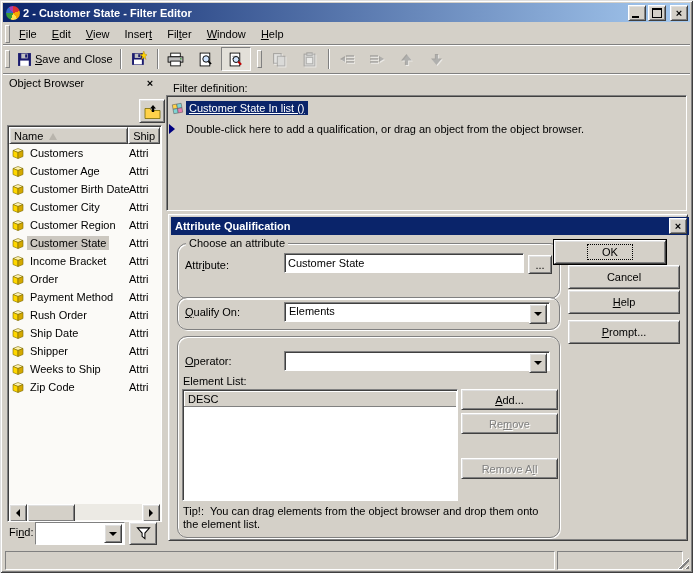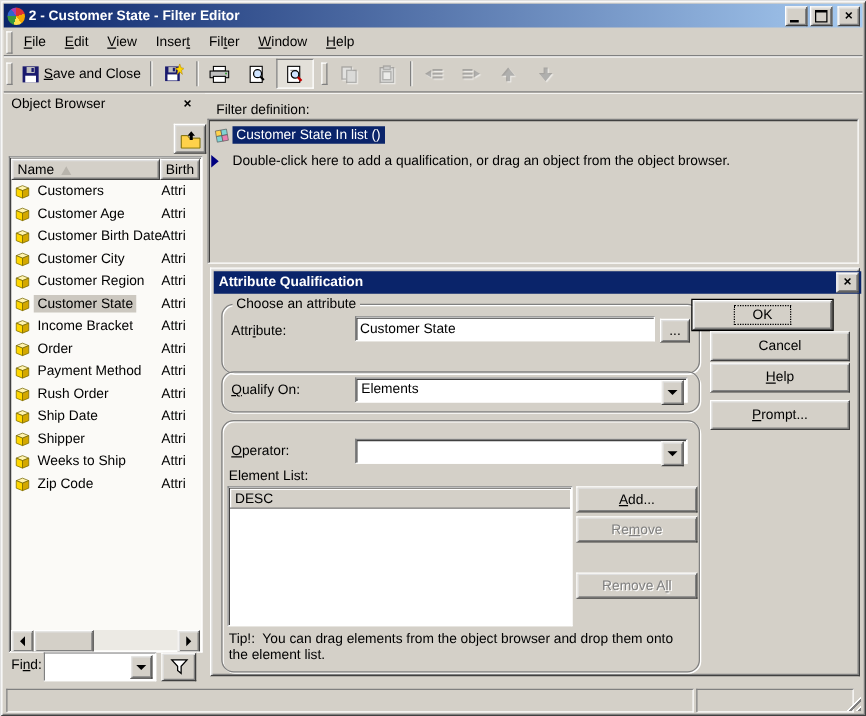--- a/index.html
+++ b/index.html
@@ -57,21 +57,21 @@
   .arrow-left{width:0;height:0;border-top:4px solid transparent;border-bottom:4px solid transparent;border-right:4px solid #000;}
   .arrow-right{width:0;height:0;border-top:4px solid transparent;border-bottom:4px solid transparent;border-left:4px solid #000;}
   .find-row{position:absolute;left:0;top:447px;width:100%;height:21px;}
   .find-label{position:absolute;left:6px;top:4px;}
   .funnel-btn{position:absolute;left:126px;top:0;width:26px;height:21px;display:flex;align-items:center;justify-content:center;}
   
   .right-panel{position:absolute;left:165px;top:75px;width:525px;height:468px;}
   .fd-label{position:absolute;left:8px;top:7px;}
   .fd-box{position:absolute;left:1px;top:20px;width:519px;height:114px;background:var(--face,#D4D0C8);border:1px solid;border-color:#808080 #FFF #FFF #808080;box-shadow:inset 1px 1px 0 #404040;}
   .fd-row1{position:absolute;left:4px;top:5px;display:flex;align-items:center;}
-  .fd-sel{background:var(--sel-bg,#0A246A);color:#FFF;padding:1px 3px;margin-left:2px;}
+  .fd-sel{background:var(--sel-bg,#0A246A);color:#FFF;padding:1px 3px;margin-left:2px;text-decoration:underline;}
   .fd-row2{position:absolute;left:2px;top:27px;display:flex;align-items:center;gap:11px;}
   .tri-right{width:0;height:0;border-top:5px solid transparent;border-bottom:5px solid transparent;border-left:6px solid #000080;}
   
   .dialog{position:absolute;left:3px;top:139px;width:518px;height:325px;background:var(--face,#D4D0C8);
     border:1px solid;border-color:#FFF #404040 #404040 #FFF;box-shadow:inset 1px 1px 0 #DFDFDF, inset -1px -1px 0 #808080;}
   .dlg-titlebar{position:absolute;left:2px;top:2px;width:512px;height:18px;background:var(--title-start,#0A246A);color:#FFF;font-weight:bold;display:flex;align-items:center;padding:0 2px 0 4px;}
   .dlg-title{flex:1 1 auto;}
   .groupbox{position:absolute;border-radius:10px;}
   .legend{position:absolute;top:-7px;left:8px;background:var(--face,#D4D0C8);padding:0 3px;}
   .fld-label{position:absolute;}
@@ -231,21 +231,21 @@
           <polygon points="9,1 12,4.5 10.2,4.5 10.2,8 7.8,8 7.8,4.5 6,4.5" fill="#000"></polygon>
         </svg>
     </div>
     <div class="listview">
       <div class="lv-headers">
         <div class="lv-h raised" style="width:120px;box-sizing:border-box;">
           <span>Name</span>
           <span class="sort-asc"></span>
         </div>
         <div class="lv-h raised" style="flex:1 1 auto;box-sizing:border-box;">
-          <span>Birth</span>
+          <span>Ship</span>
         </div>
       </div>
       <div class="lv-rows" id="object-list">
   <div class="lv-row">
     <svg width="14" height="14" viewBox="0 0 14 14">
       <polygon points="2,4.5 7,2.5 12,4.5 7,6.5" fill="#FFF3B0" stroke="#7a6a00" stroke-width="0.6"></polygon>
       <polygon points="2,4.5 7,6.5 7,12.5 2,10.5" fill="#FFD700" stroke="#7a6a00" stroke-width="0.6"></polygon>
       <polygon points="12,4.5 7,6.5 7,12.5 12,10.5" fill="#D4A800" stroke="#7a6a00" stroke-width="0.6"></polygon>
     </svg>
     <span class="lv-name">Customers</span>

